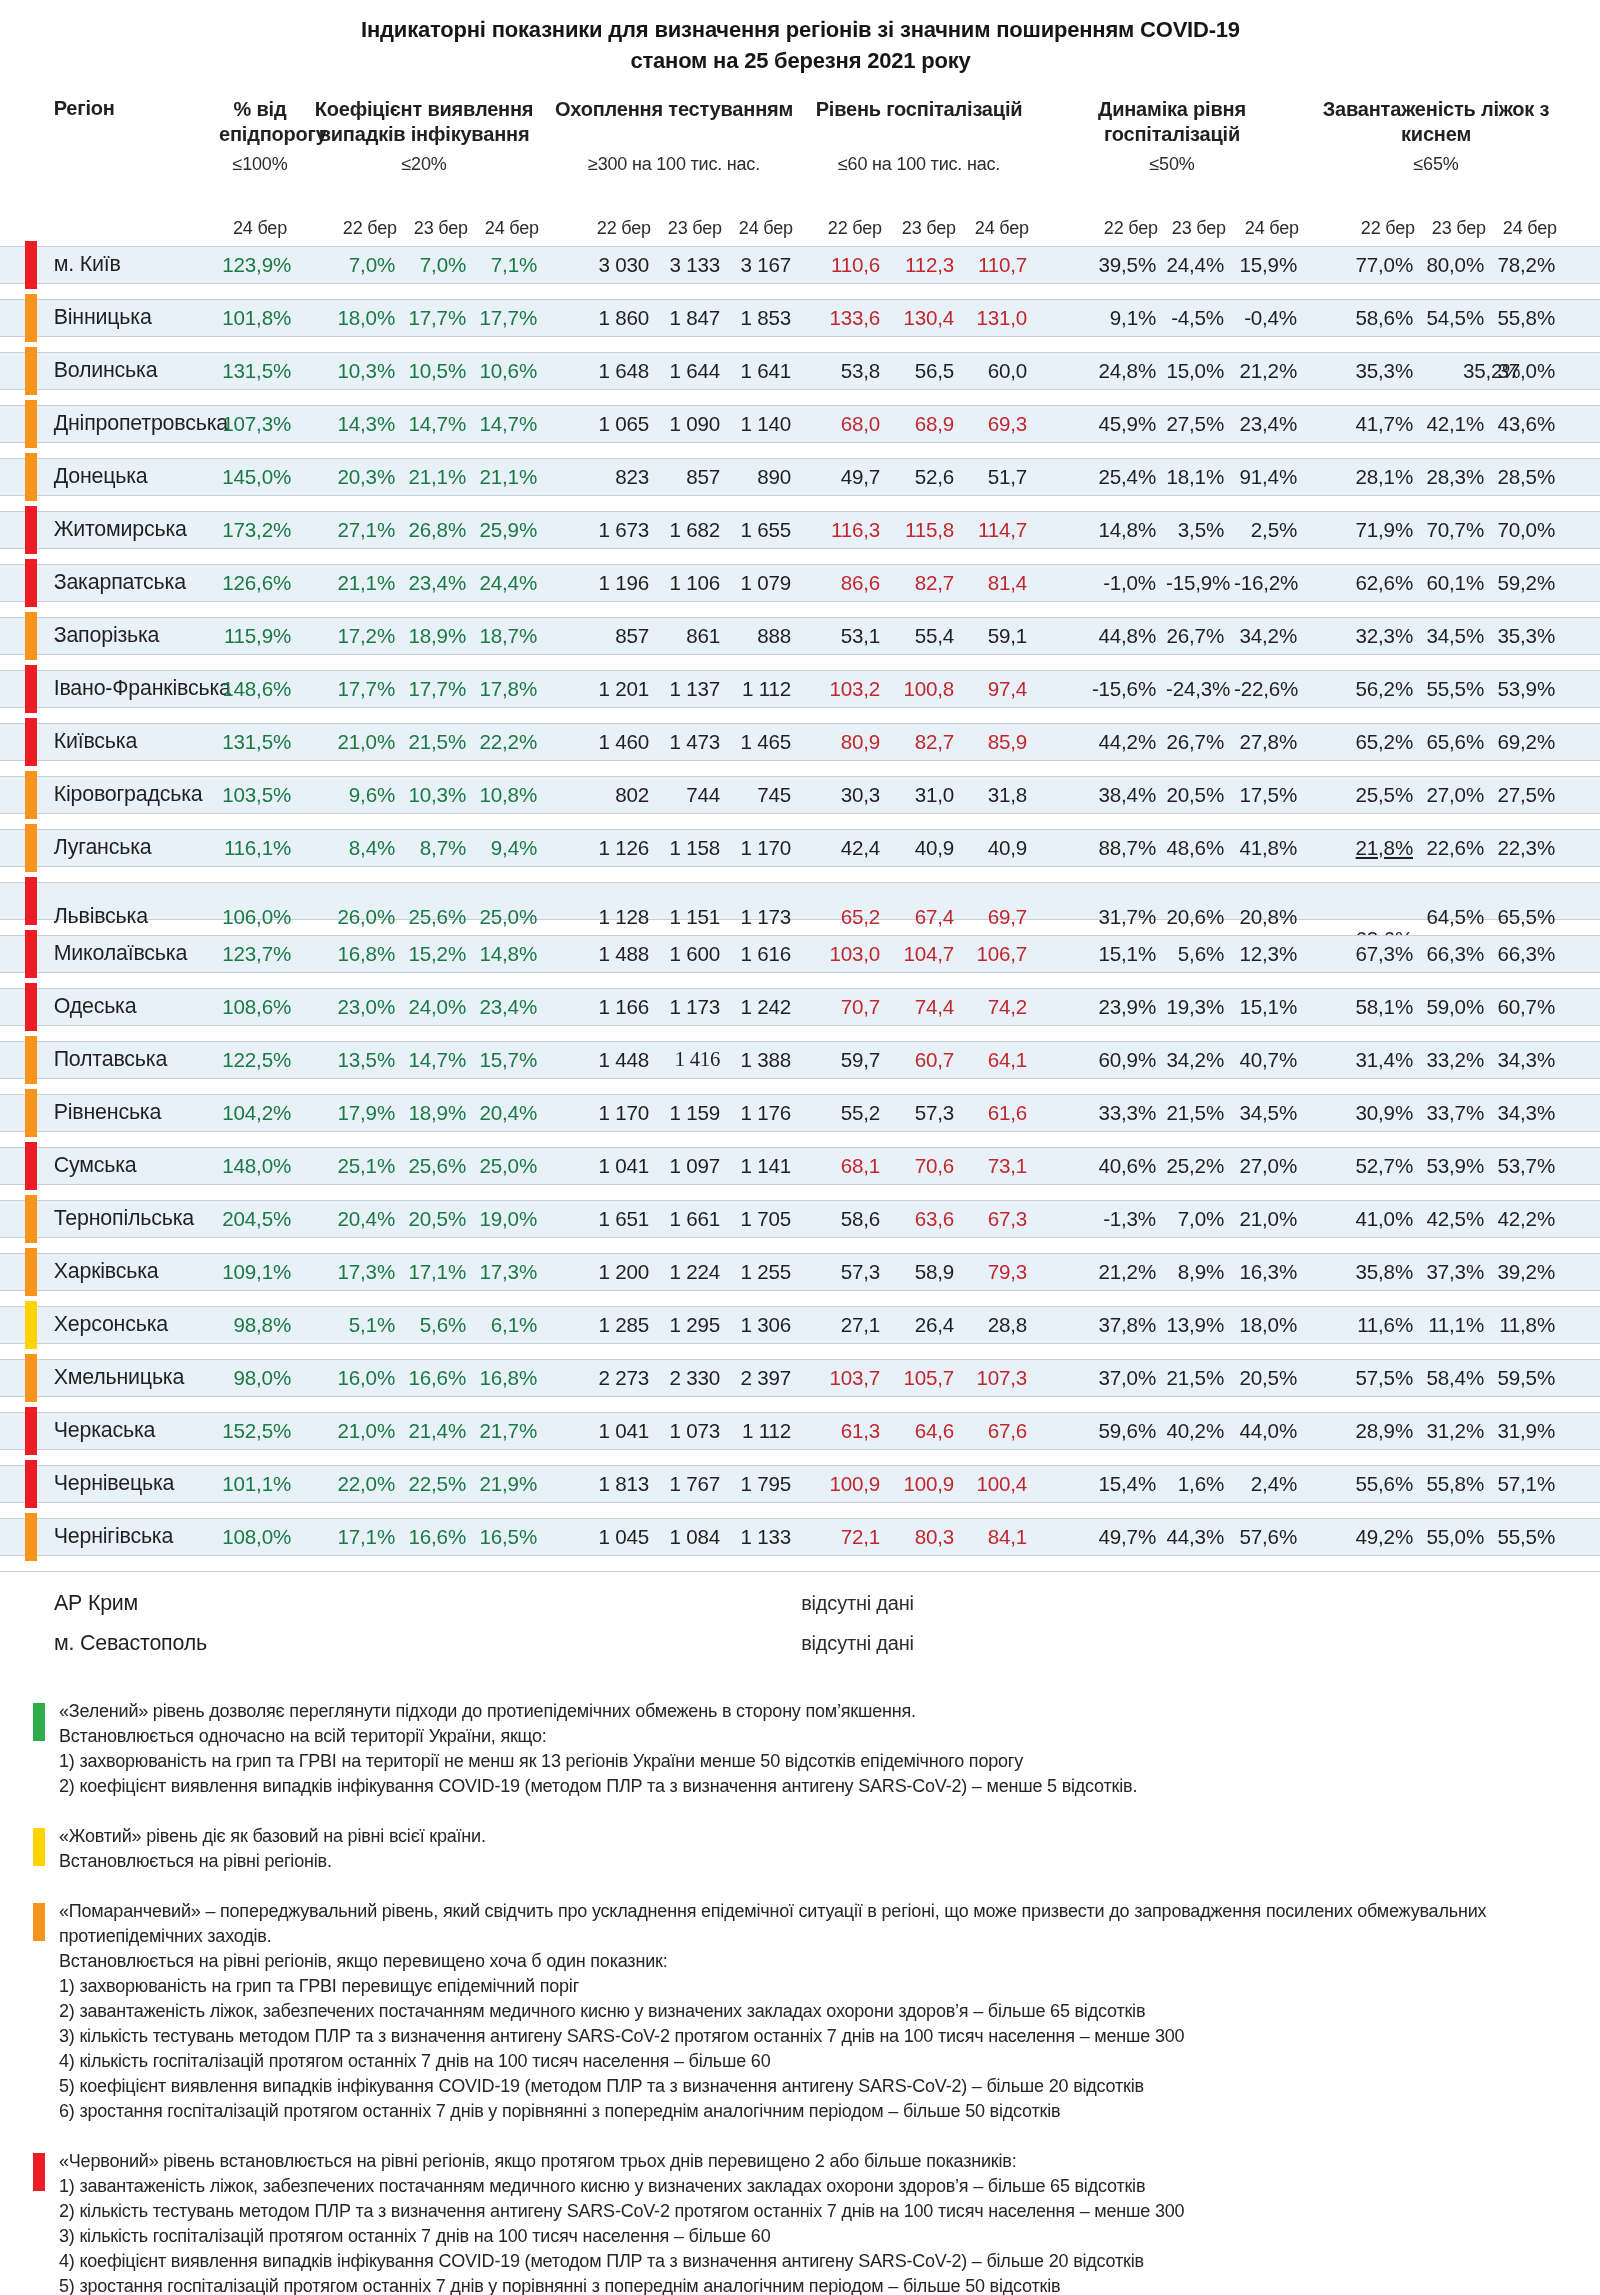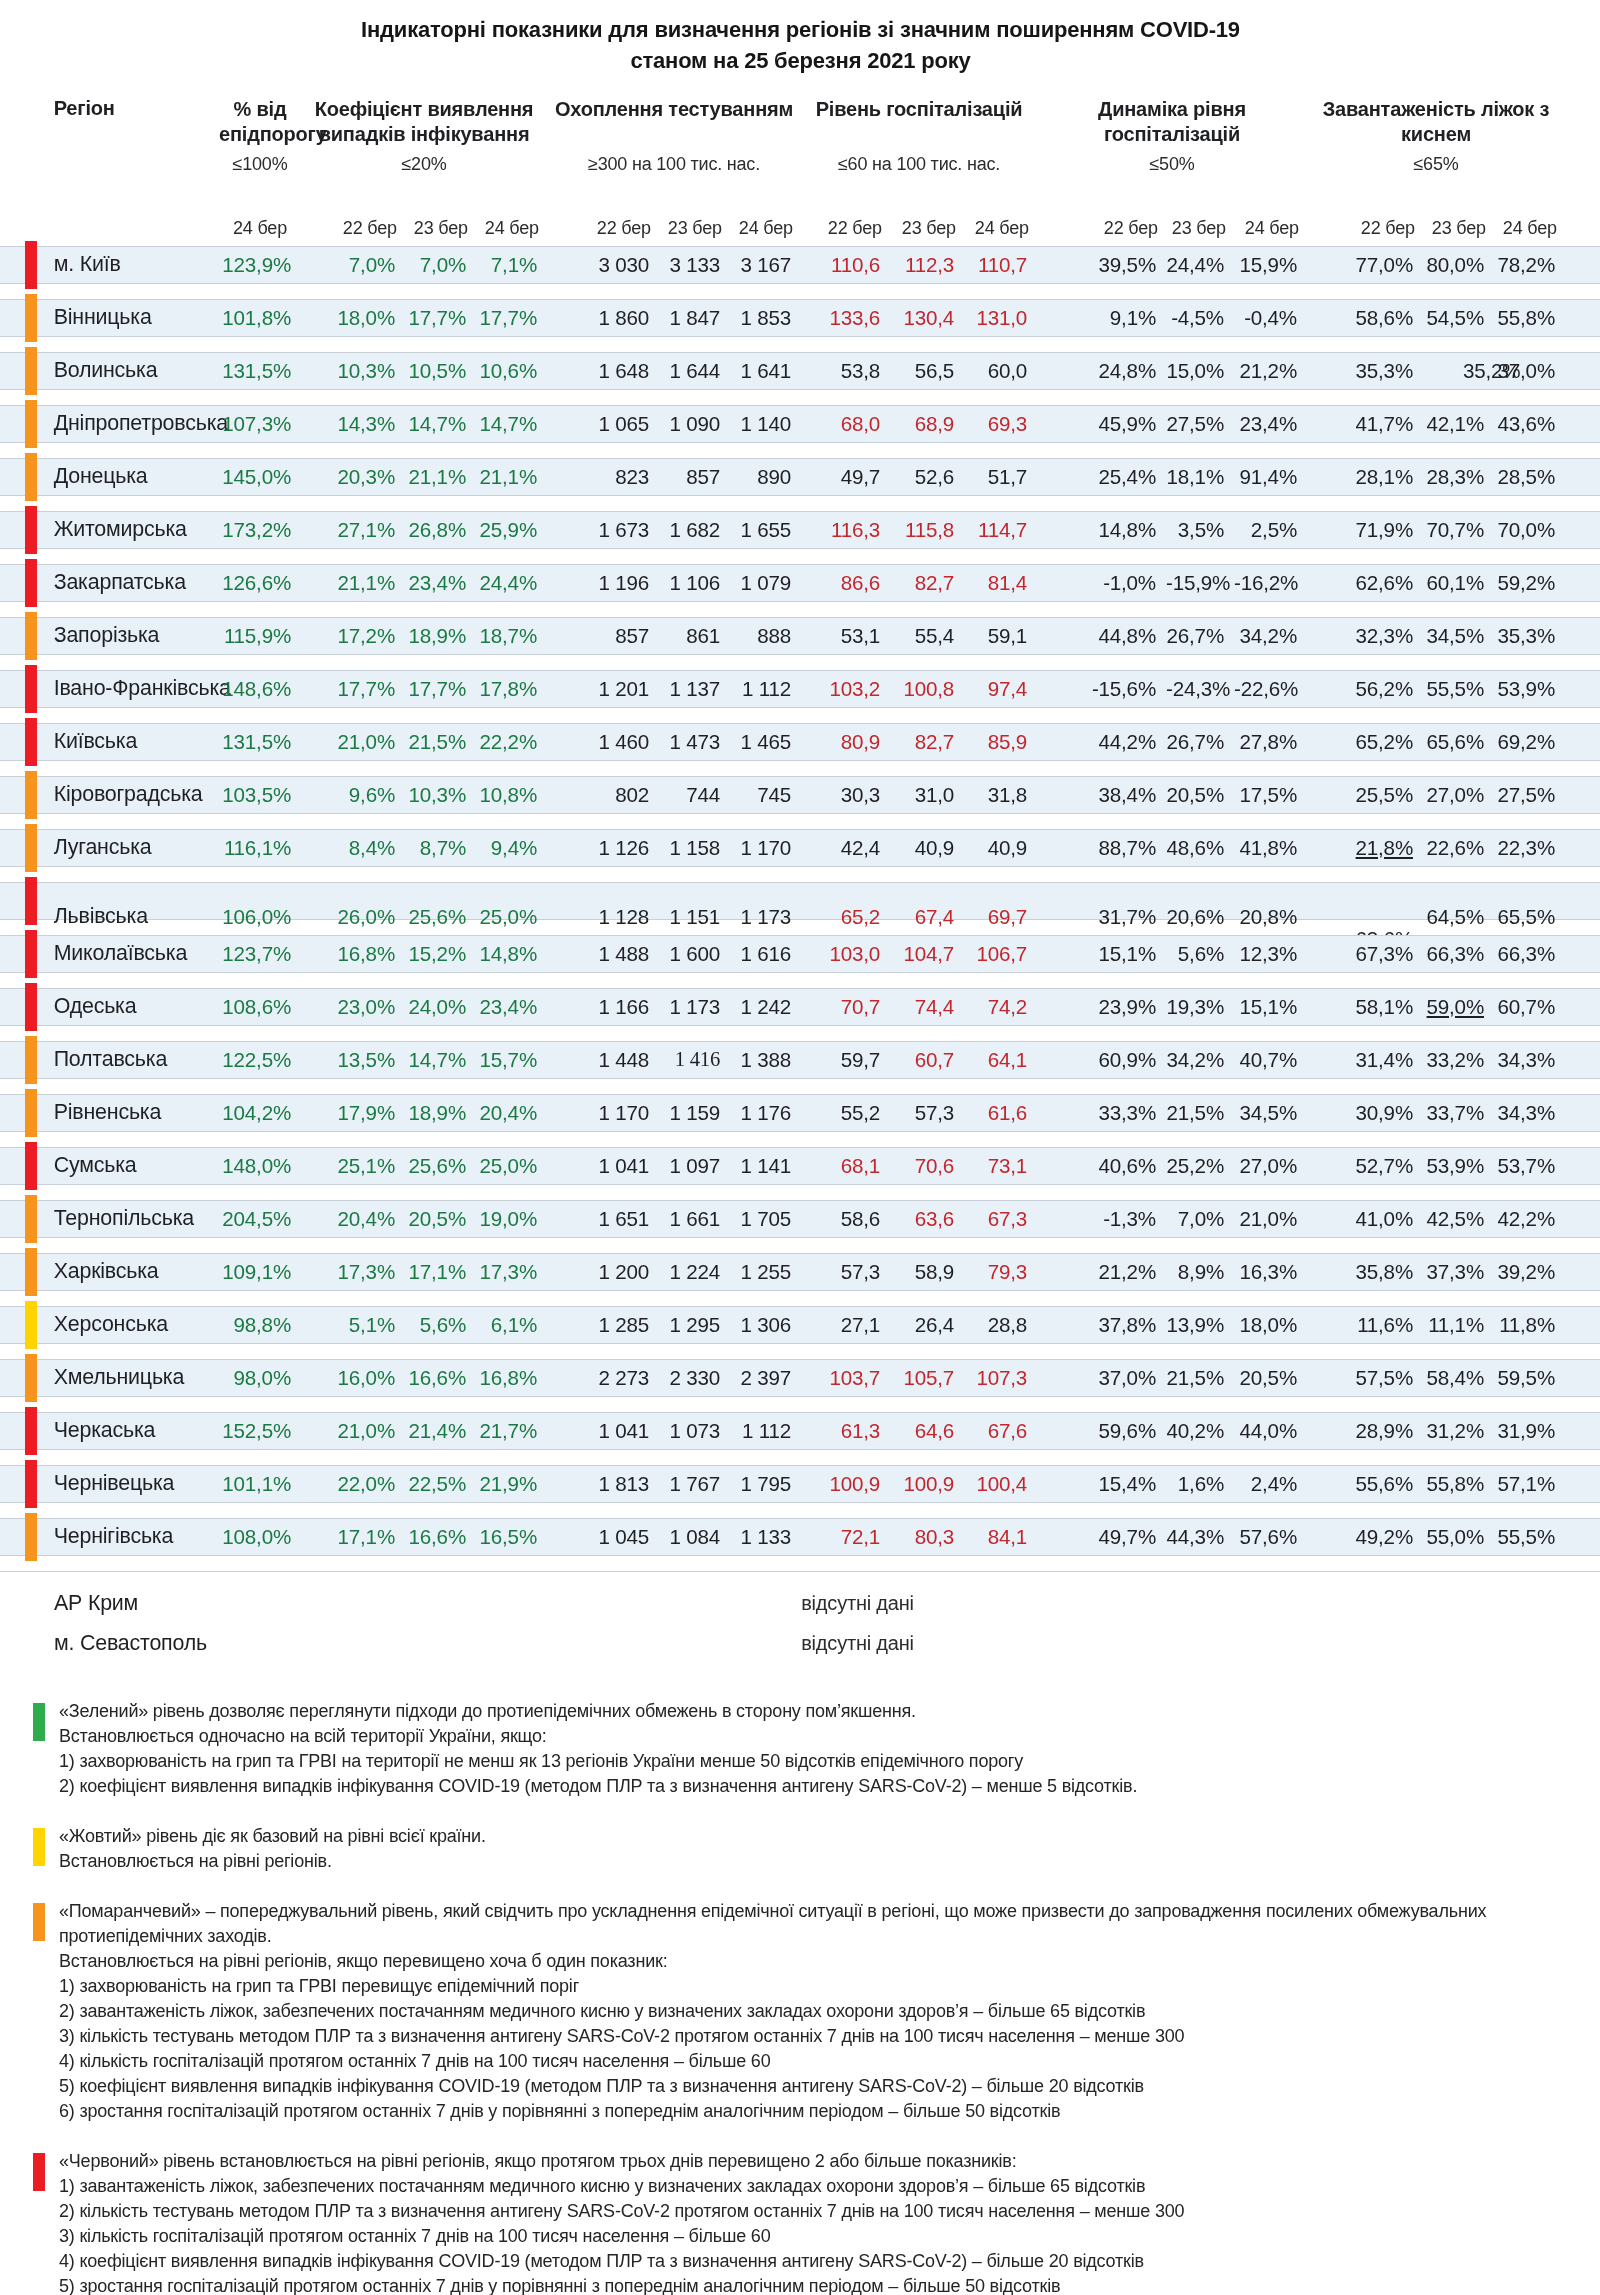--- a/index.html
+++ b/index.html
@@ -376,21 +376,21 @@
       <span class="num" style="grid-column: 7;">1 166</span>
       <span class="num" style="grid-column: 8;">1 173</span>
       <span class="num" style="grid-column: 9;">1 242</span>
       <span class="num alert" style="grid-column: 10;">70,7</span>
       <span class="num alert" style="grid-column: 11;">74,4</span>
       <span class="num alert" style="grid-column: 12;">74,2</span>
       <span class="num" style="grid-column: 13;">23,9%</span>
       <span class="num" style="grid-column: 14;">19,3%</span>
       <span class="num" style="grid-column: 15;">15,1%</span>
       <span class="num" style="grid-column: 16;">58,1%</span>
-      <span class="num" style="grid-column: 17; text-decoration: underline;">59,0%</span>
+      <span class="num" style="grid-column: 17;">59,0%</span>
       <span class="num" style="grid-column: 18;">60,7%</span>
     </div>
     <div class="grid band">
     <span class="bar lvl-orange"></span>
     <span class="region" style="grid-column:2">Полтавська</span>
   <span class="num green" style="grid-column: 3;">122,5%</span>
       <span class="num green" style="grid-column: 4;">13,5%</span>
       <span class="num green" style="grid-column: 5;">14,7%</span>
       <span class="num green" style="grid-column: 6;">15,7%</span>
       <span class="num" style="grid-column: 7;">1 448</span>

